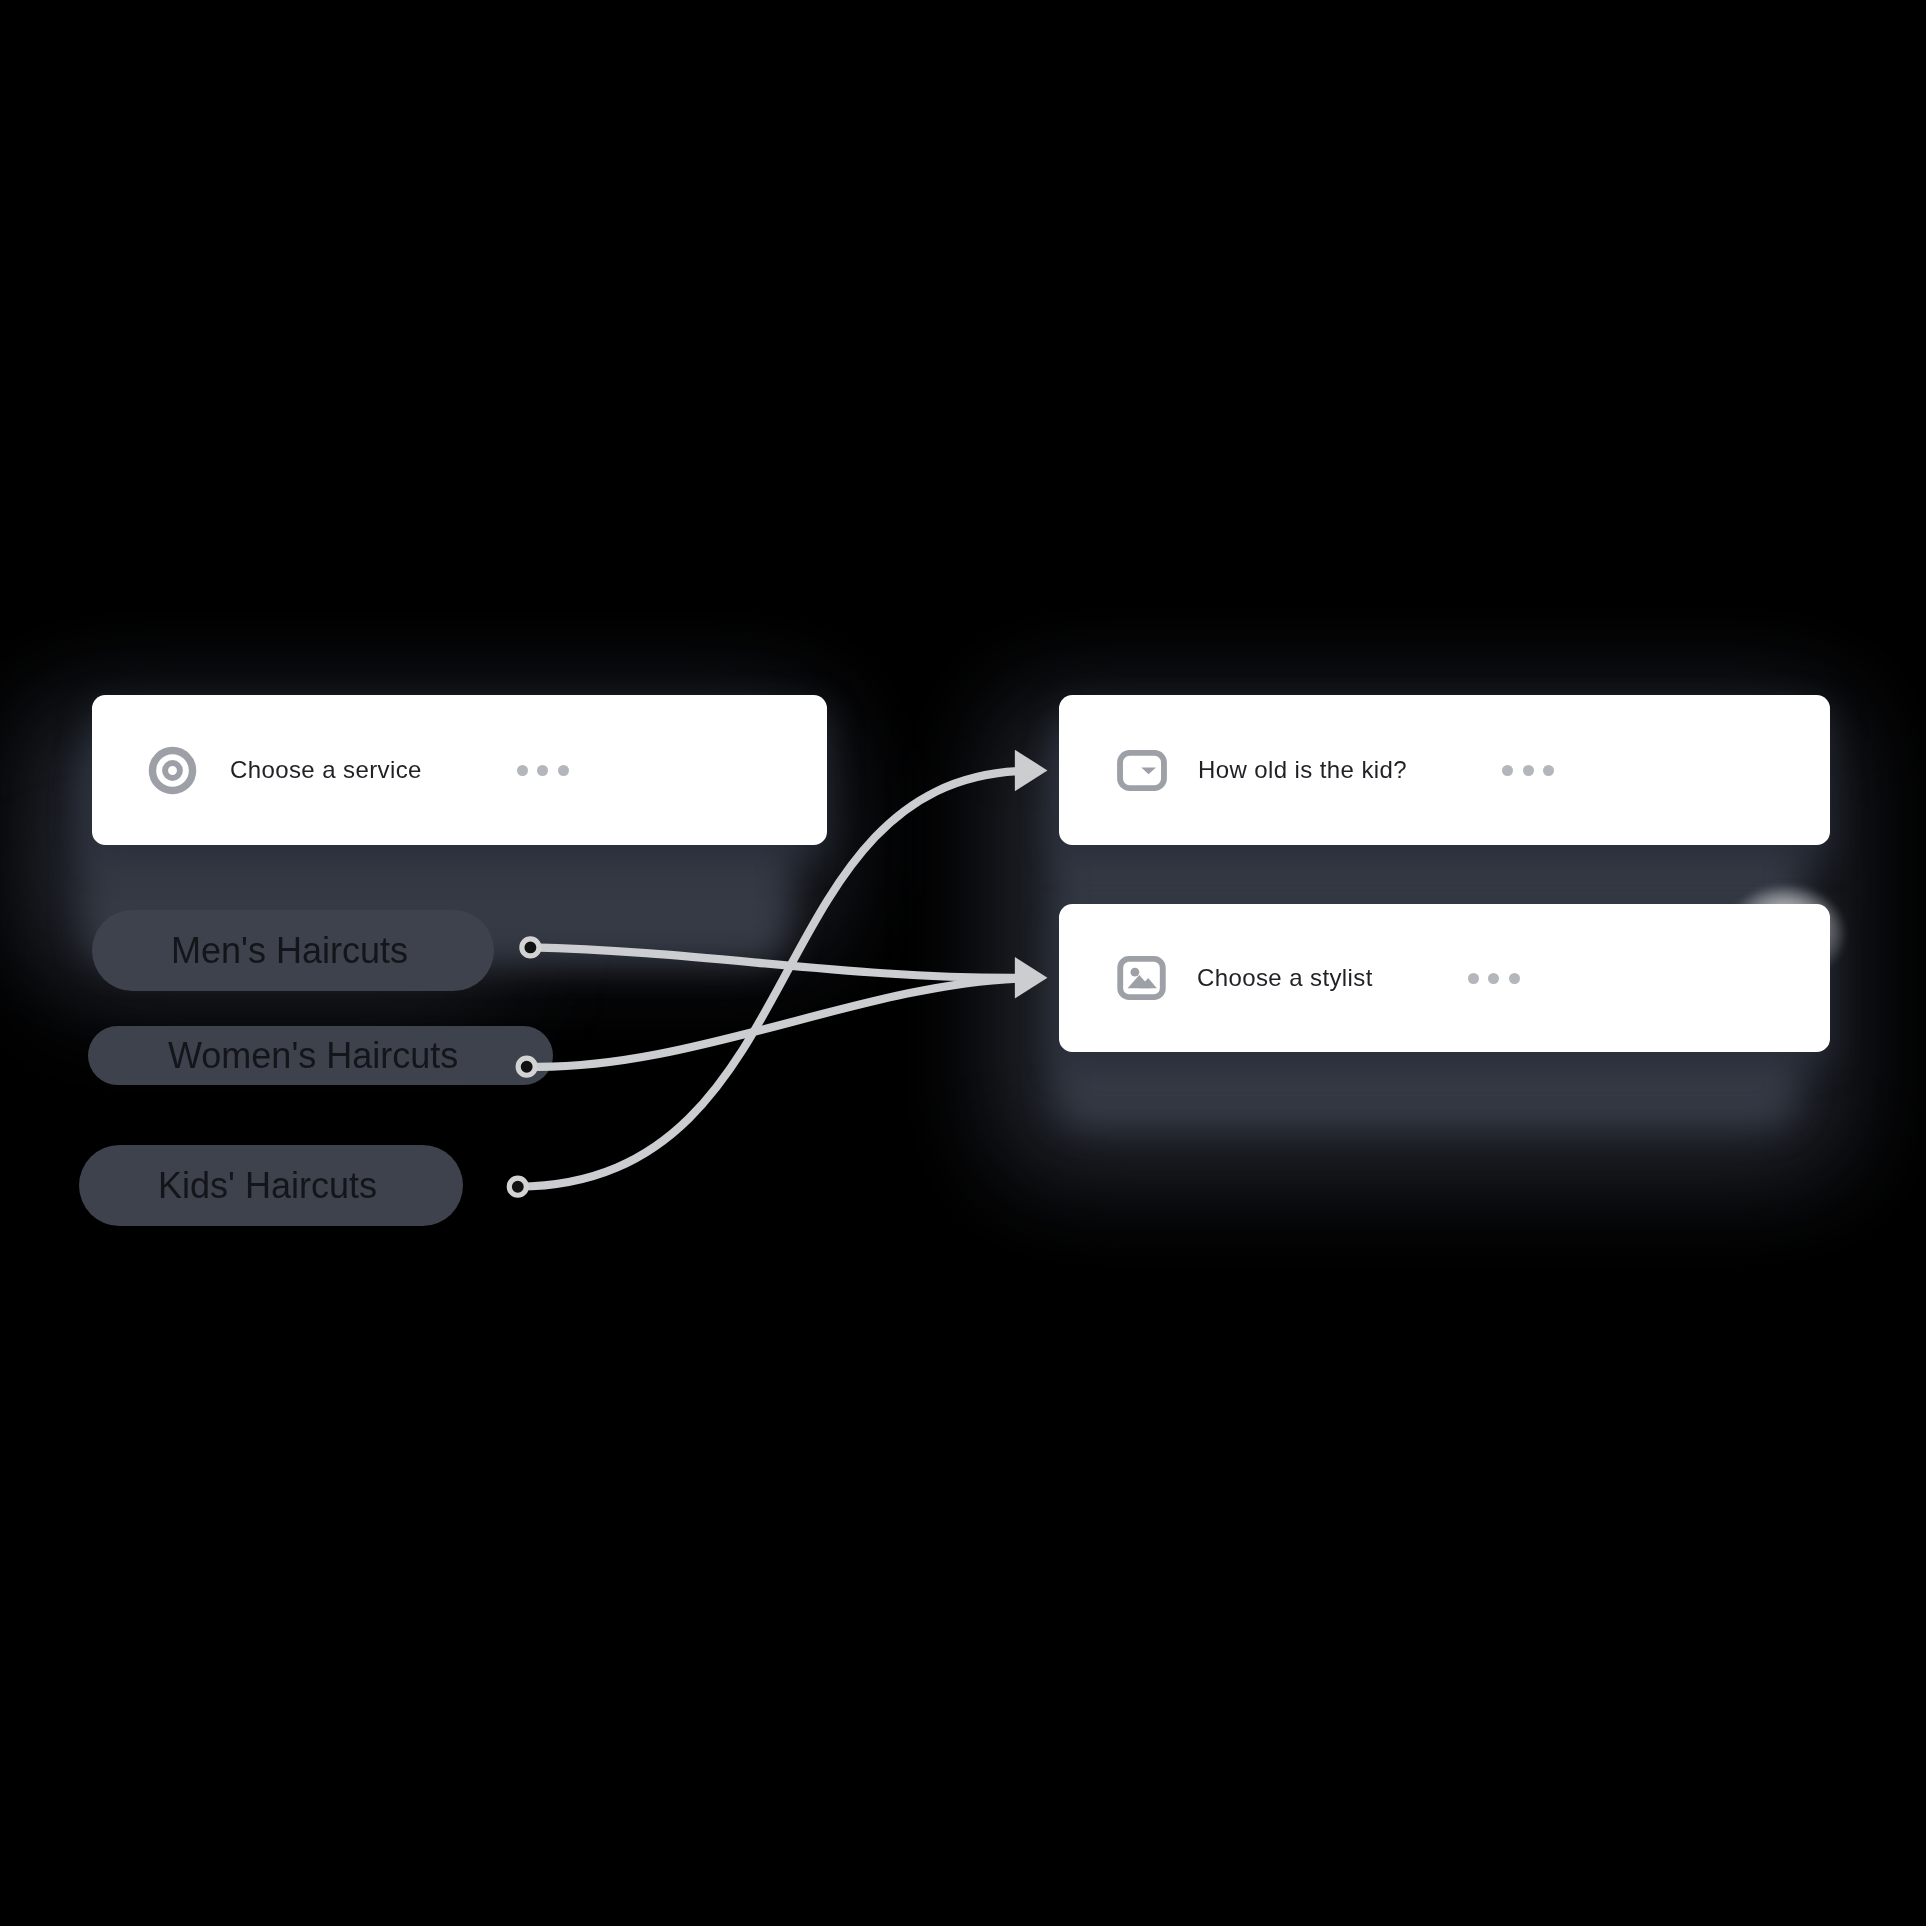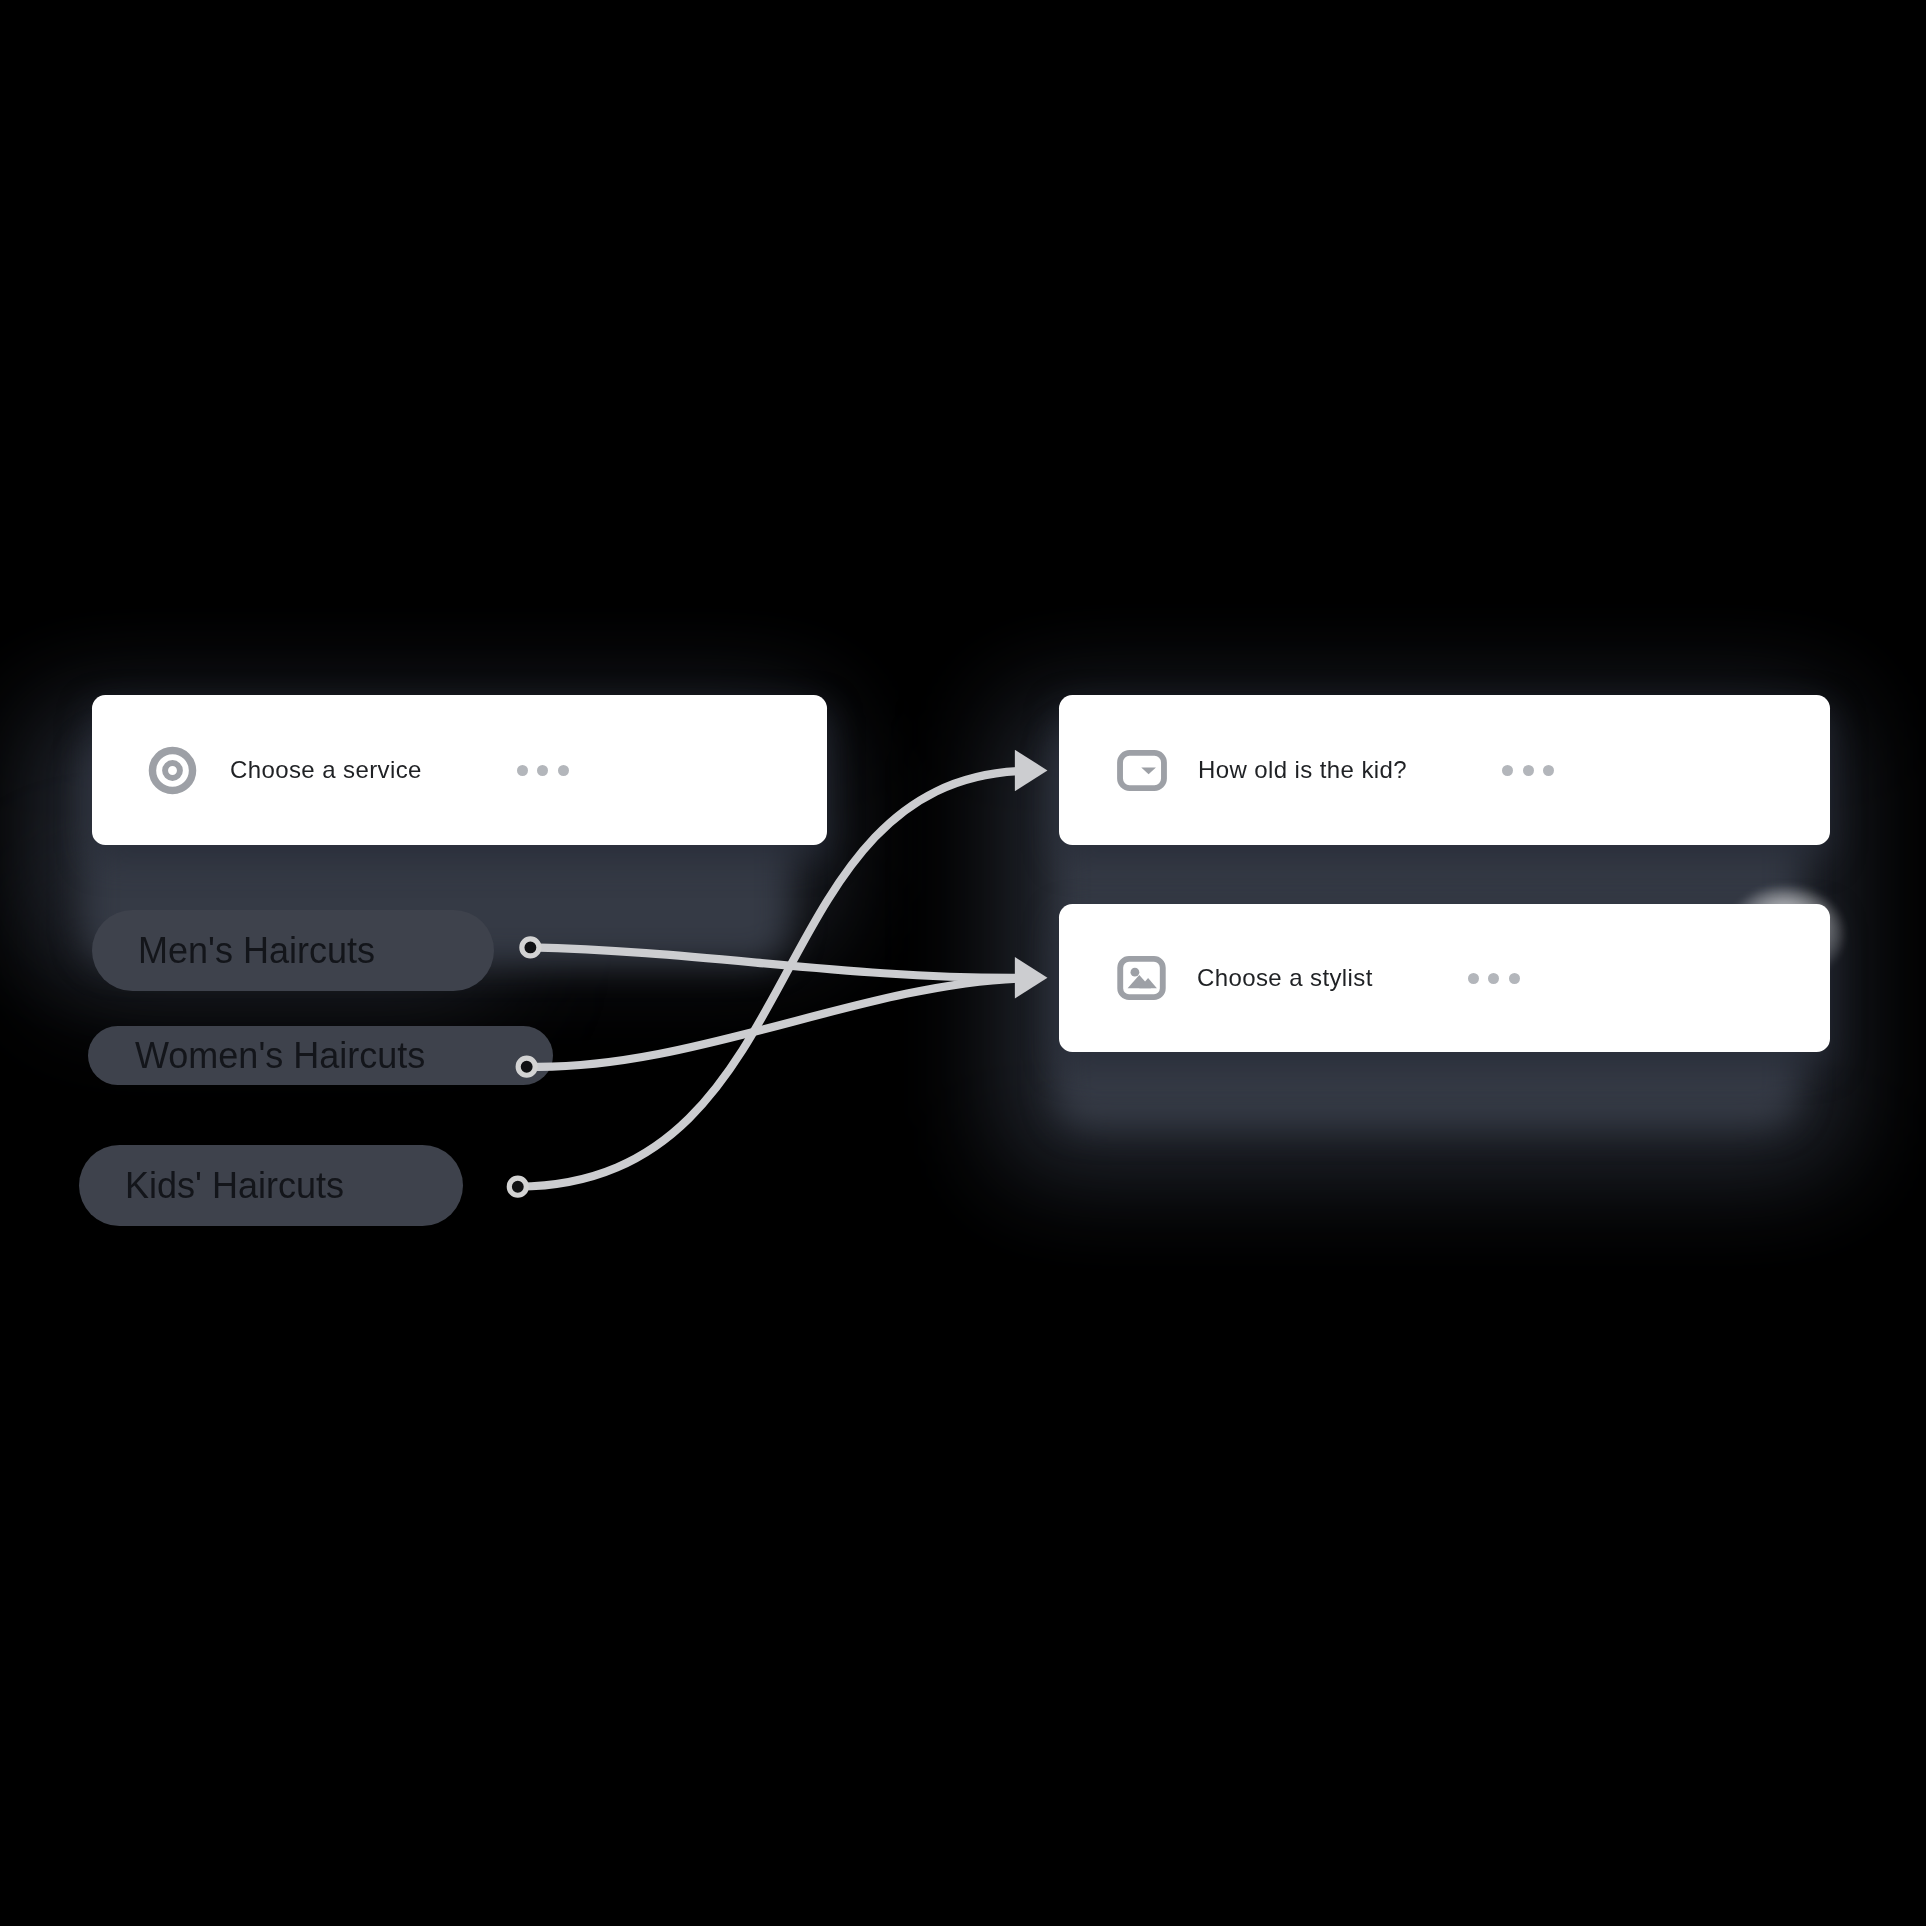--- a/index.html
+++ b/index.html
@@ -68,20 +68,21 @@
     background:#3e424c;
     border-radius:41px;
     display:flex;
     align-items:center;
     z-index:4;
   }
   .pill .label{
     font-size:36px;
     color:#13151a;
     white-space:nowrap;
+    margin-left:33px;
   }
   
   .connector-layer{position:absolute;left:0;top:0;z-index:5;}
 </style>
 </head>
 <body>
 
 <div class="canvas">
 
   <div class="halo" style="left:30px;top:704px;width:800px;height:244px;"></div>

